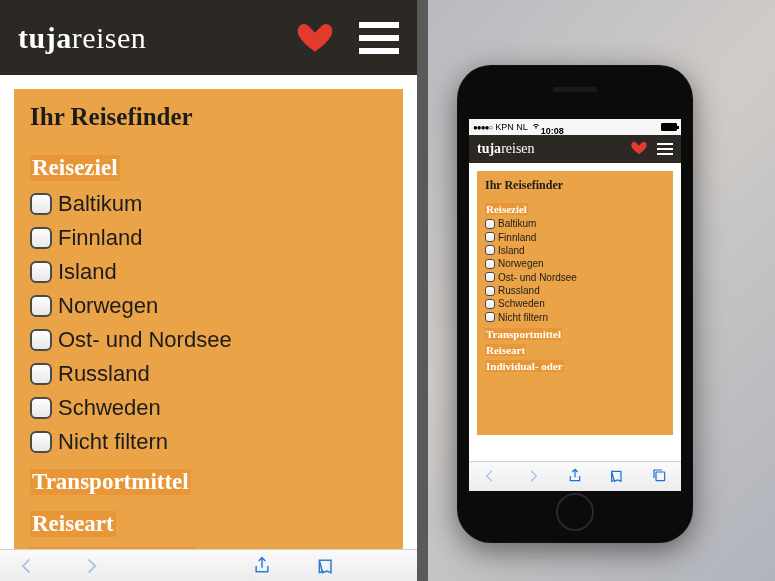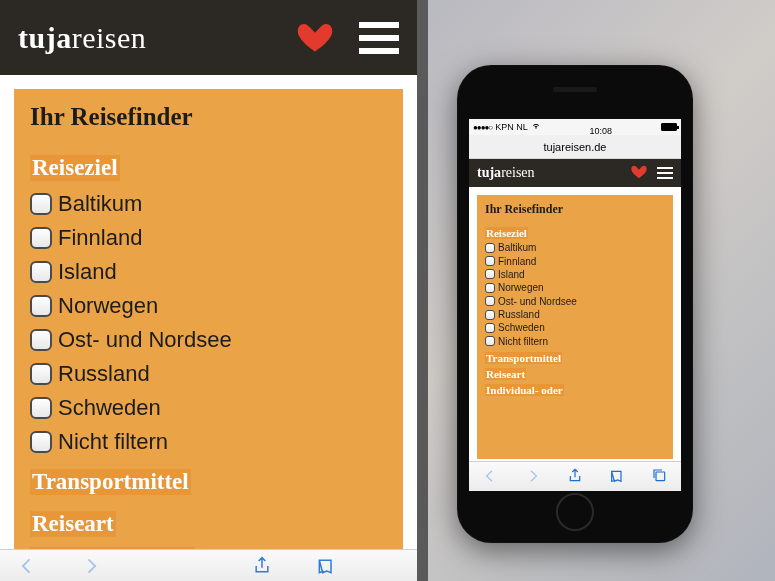--- a/index.html
+++ b/index.html
@@ -149,21 +149,21 @@
   background: #f6f6f6;
   display: flex;
   align-items: center;
   padding: 0 4px;
   font-family: Arial, sans-serif;
   font-size: 9px;
   color: #000;
 }
 .status-left { display: flex; align-items: center; gap: 3px; }
 .dots { letter-spacing: -1px; font-size: 8px; }
-.status-center { flex: 1; text-align: center; font-weight: 400; margin-top: 8px; }
+.status-center { flex: 1; text-align: left; font-weight: 700; margin-top: 8px; }
 .status-right { display: flex; align-items: center; gap: 2px; }
 .batt {
   width: 16px; height: 8px;
   border: 1px solid #000;
   border-radius: 1px;
   position: relative;
 }
 .batt::after {
   content: ""; position: absolute;
   right: -3px; top: 2px;
@@ -337,23 +337,20 @@
             </svg>
         </span>
       </div>
       <div class="status-center">10:08</div>
       <div class="status-right">
         <div class="batt">
             <div class="batt-fill"></div>
           </div>
       </div>
     </div>
-    <div class="url-bar">
-        <span>tujareisen.de</span>
-      </div>
     <div class="p-header">
       <div class="p-logo">
         <span class="bold">tuja</span><span>reisen</span>
       </div>
       <div class="p-heart">
         <svg viewBox="0 0 24 24" fill="currentColor">
             <path d="M12 21s-8.5-5.4-11-11C-1 4.5 3.5 1 7 3.5c2 1.4 3 3 5 5 2-2 3-3.6 5-5 3.5-2.5 8 1 6 6.5-2.5 5.6-11 11-11 11z"></path>
           </svg>
       </div>
       <div class="p-hamb">

